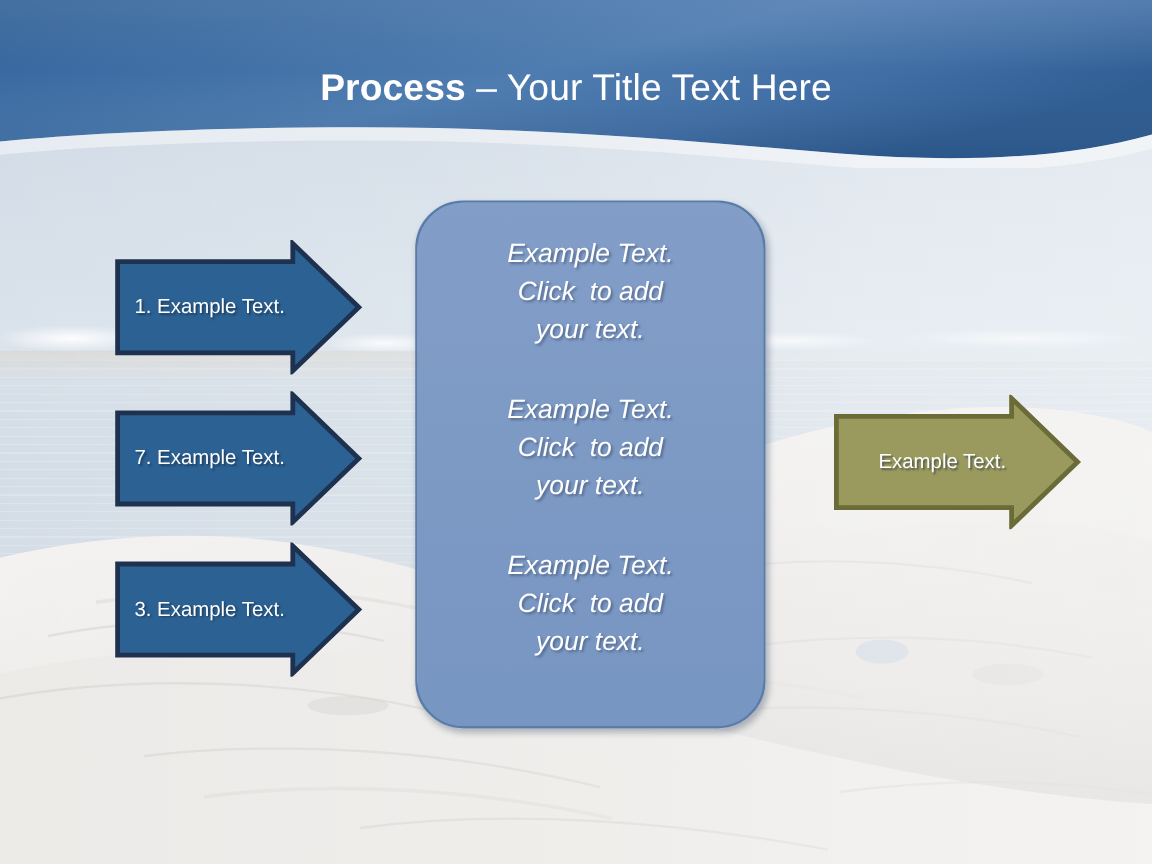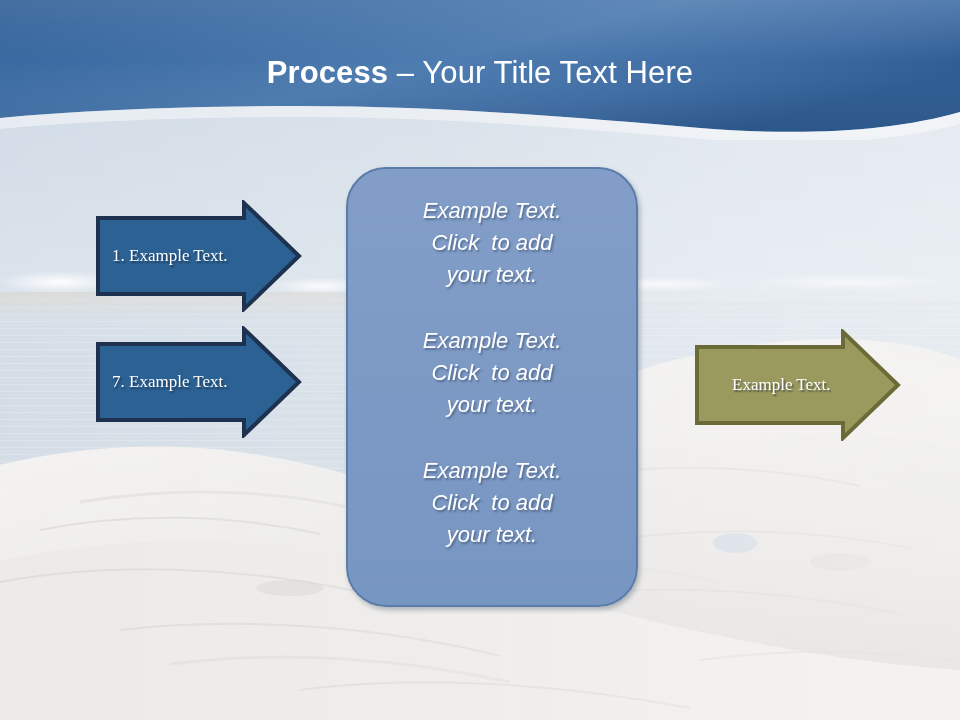--- a/index.html
+++ b/index.html
@@ -90,21 +90,20 @@
   }
   .arrow svg { position: absolute; left: 0; top: 0; }
   .arrow-label {
     position: relative;
     z-index: 2;
     color: #ffffff;
     font-size: 17px;
     line-height: 20px;
     white-space: nowrap;
     text-shadow: 1.5px 1.5px 1.6px rgba(20,35,55,.55);
-    font-family: Liberation Serif, serif;
   }
 
   
   .center-panel {
     position: absolute;
     left: 346px; top: 167px;
     width: 292px; height: 440px;
     background: linear-gradient(to bottom, #829ec8 0%, #7d9ac5 45%, #7896c2 100%);
     border: 2px solid #5a7ca8;
     border-radius: 40px;
@@ -227,20 +226,26 @@
     <span class="arrow-label" style="margin-left:17px;">1. Example Text.</span>
   </div>
 
   <div class="arrow" style="left:95px; top:326px; width:208px; height:112px;">
     <svg width="208" height="112" viewBox="0 0 208 112">
       <path d="M3,18 L149,18 L149,3 L204,56 L149,109 L149,94 L3,94 Z" fill="#2b6193" stroke="#1e3250" stroke-width="4" stroke-linejoin="miter"></path>
     </svg>
     <span class="arrow-label" style="margin-left:17px;">7. Example Text.</span>
   </div>
 
+  <div class="arrow" style="left:95px; top:452px; width:208px; height:112px;">
+    <svg width="208" height="112" viewBox="0 0 208 112">
+      <path d="M3,18 L149,18 L149,3 L204,56 L149,109 L149,94 L3,94 Z" fill="#2b6193" stroke="#1e3250" stroke-width="4" stroke-linejoin="miter"></path>
+    </svg>
+    <span class="arrow-label" style="margin-left:17px;">3. Example Text.</span>
+  </div>
 
   <div class="center-panel">
     <div class="panel-block">Example Text.
 Click  to add
 your text.</div>
     <div class="panel-block">Example Text.
 Click  to add
 your text.</div>
     <div class="panel-block">Example Text.
 Click  to add

